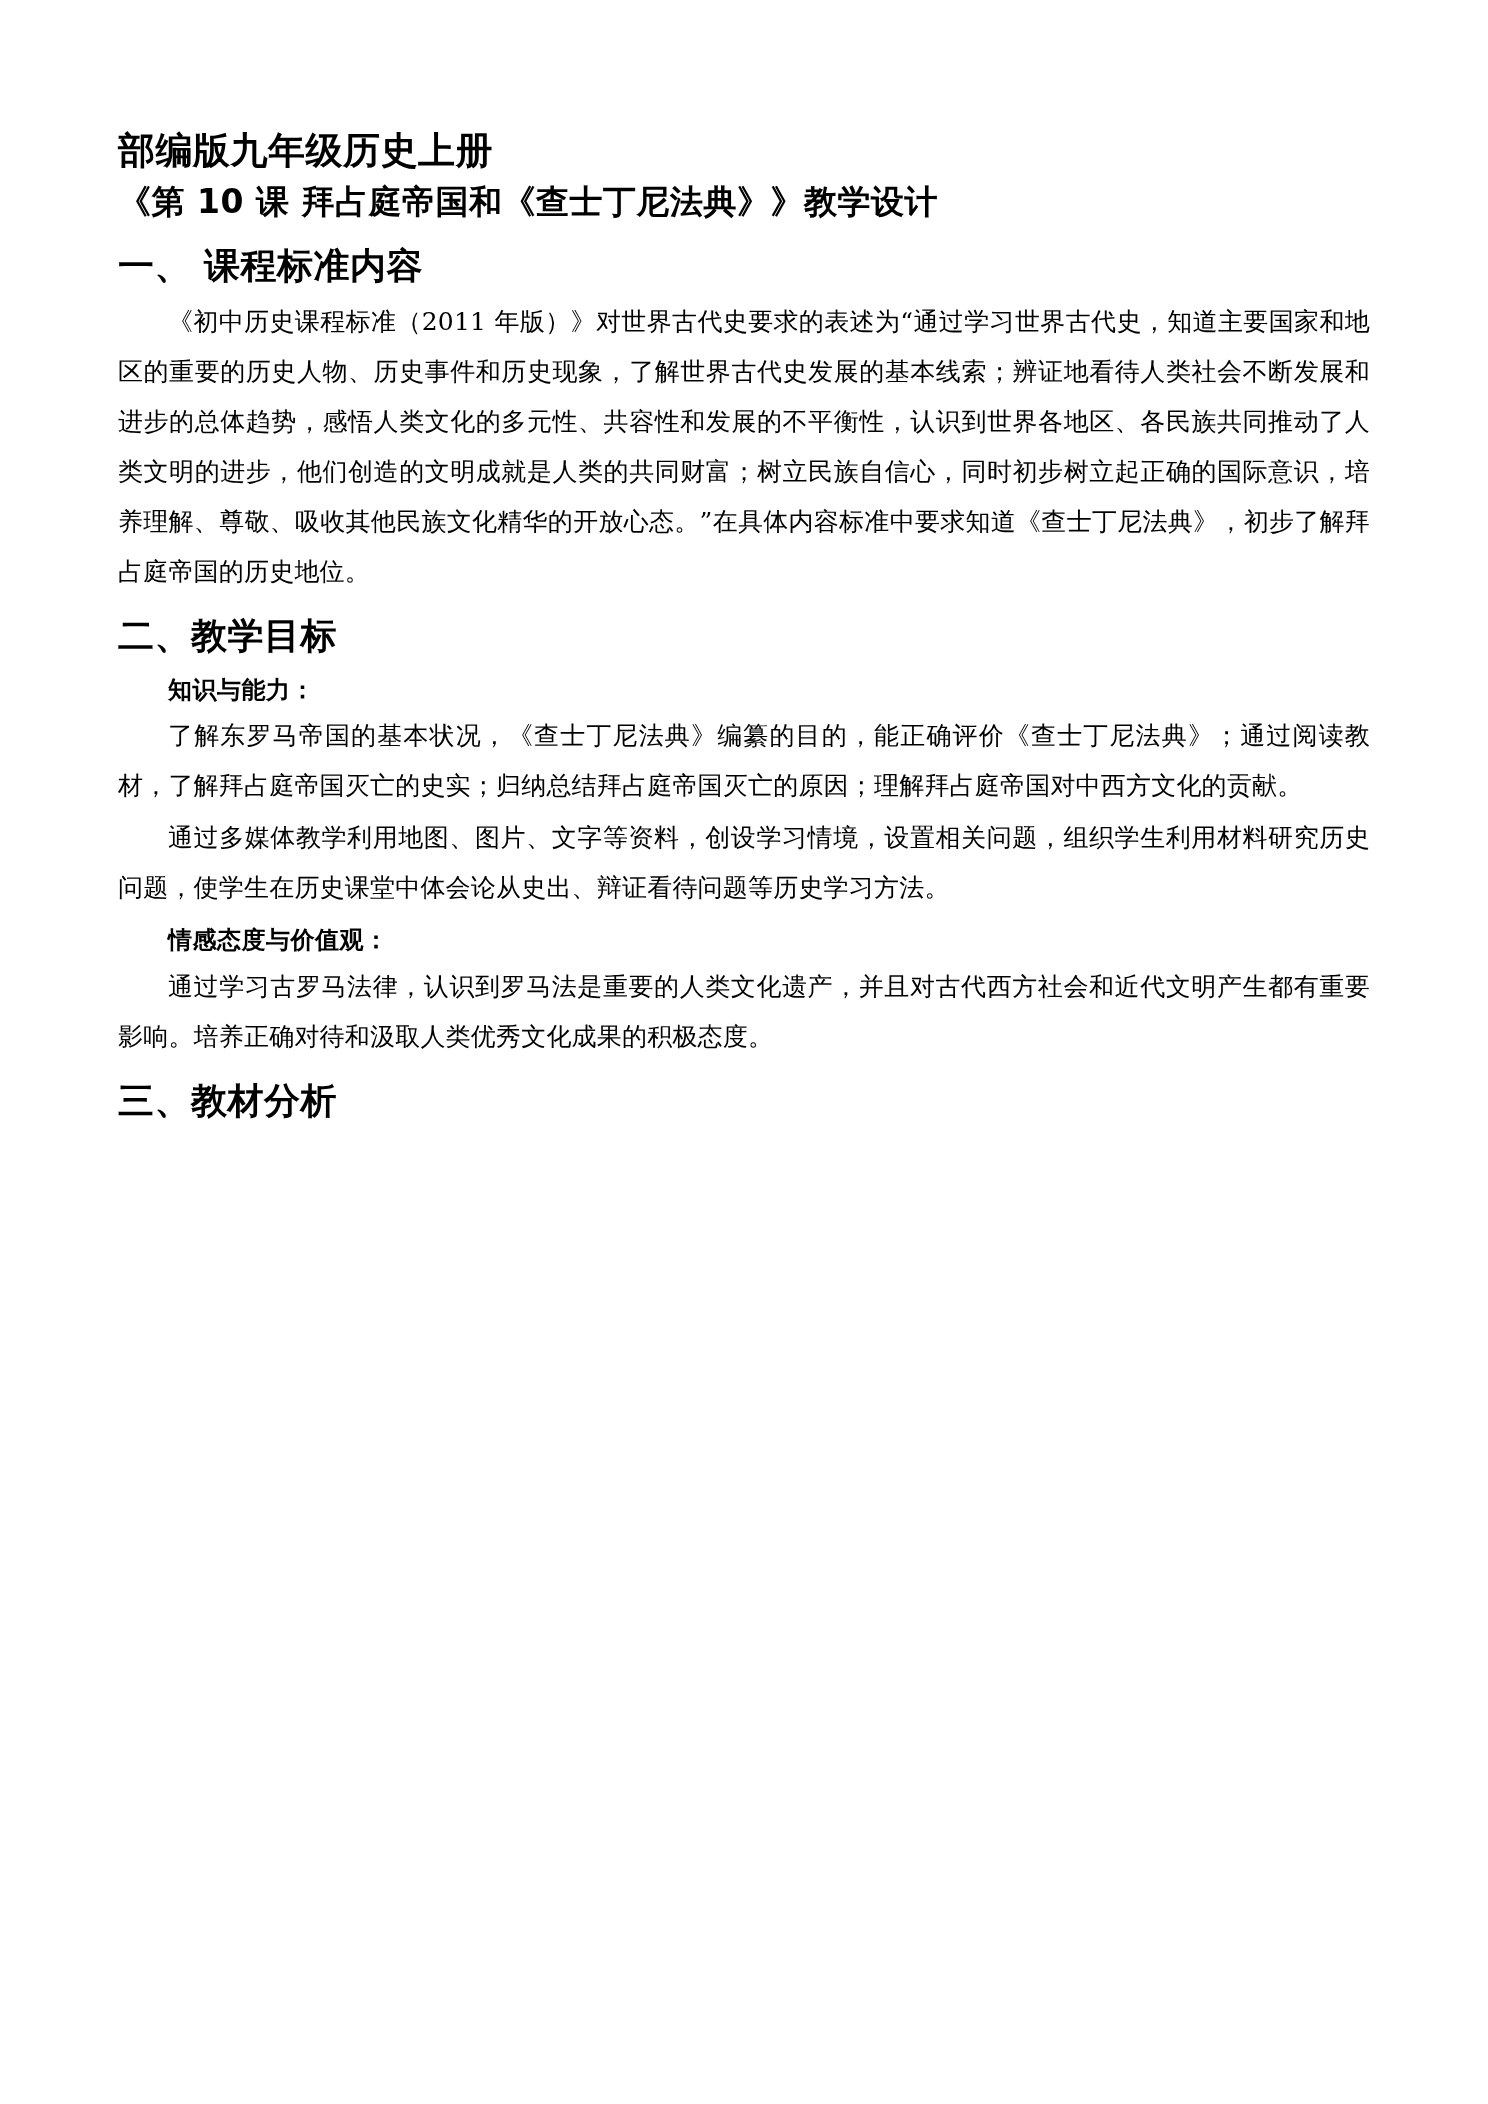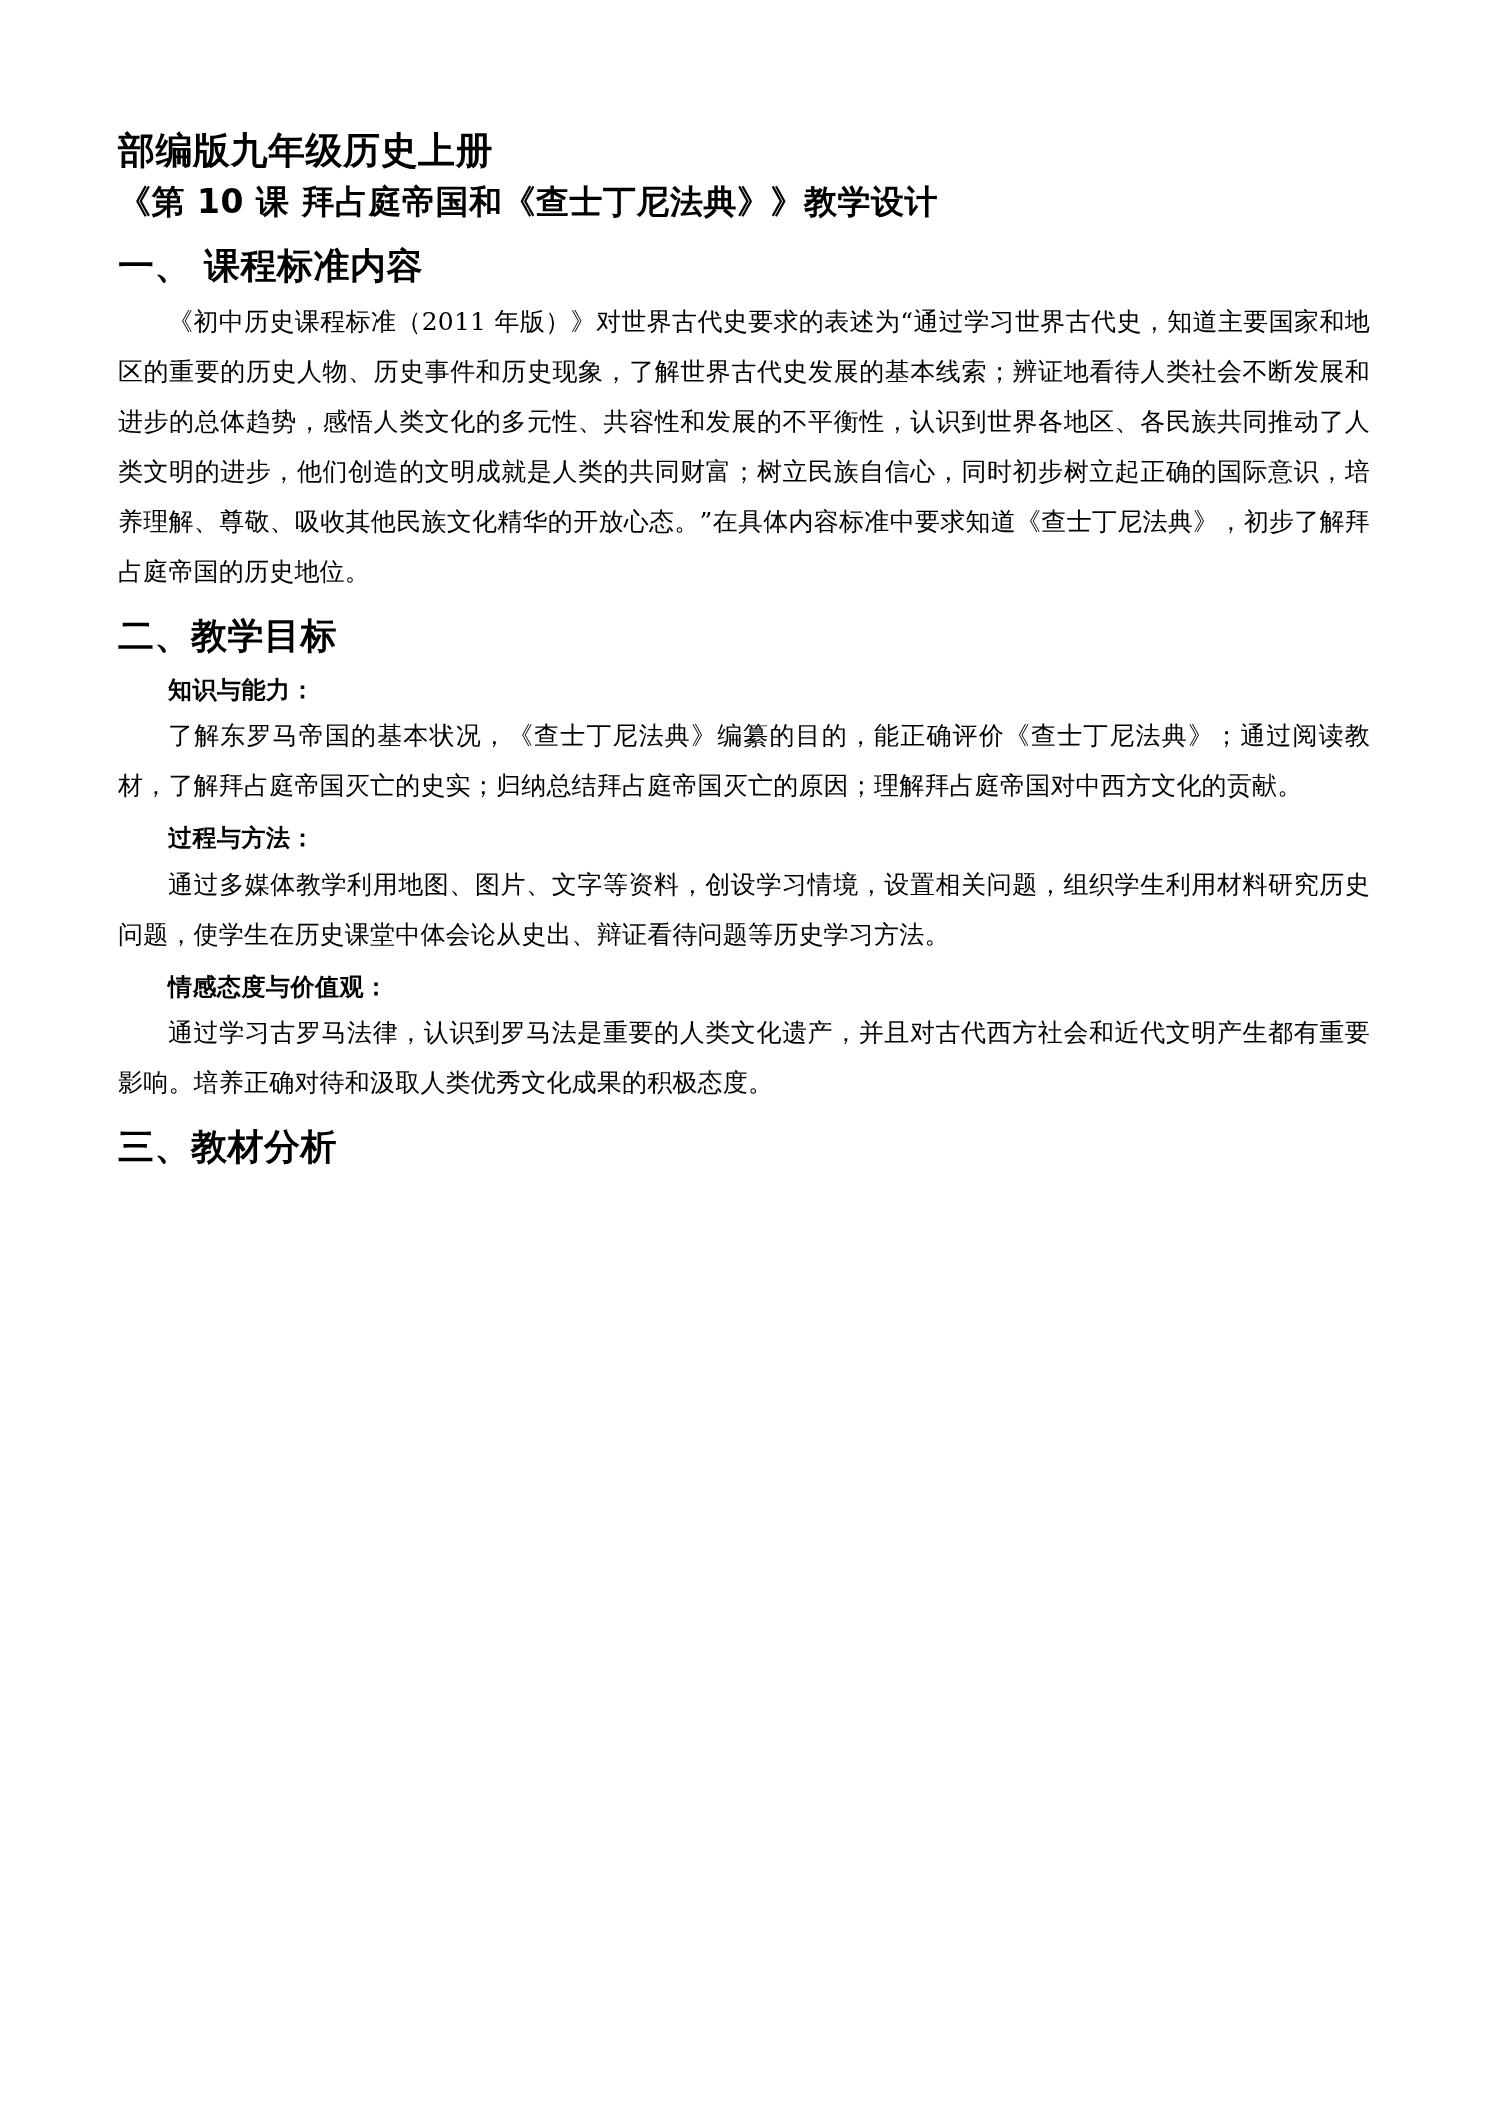--- a/index.html
+++ b/index.html
@@ -80,21 +80,20 @@
   <h2 class="doc-subtitle">《第 10 课 拜占庭帝国和《查士丁尼法典》》教学设计</h2>
 
   <h3 class="section-heading">一、 课程标准内容</h3>
   <p class="body-text">《初中历史课程标准（2011 年版）》对世界古代史要求的表述为“通过学习世界古代史，知道主要国家和地区的重要的历史人物、历史事件和历史现象，了解世界古代史发展的基本线索；辨证地看待人类社会不断发展和进步的总体趋势，感悟人类文化的多元性、共容性和发展的不平衡性，认识到世界各地区、各民族共同推动了人类文明的进步，他们创造的文明成就是人类的共同财富；树立民族自信心，同时初步树立起正确的国际意识，培养理解、尊敬、吸收其他民族文化精华的开放心态。”在具体内容标准中要求知道《查士丁尼法典》，初步了解拜占庭帝国的历史地位。</p>
 
   <h3 class="section-heading">二、教学目标</h3>
 
   <h4 class="sub-heading">知识与能力：</h4>
   <p class="body-text">了解东罗马帝国的基本状况，《查士丁尼法典》编纂的目的，能正确评价《查士丁尼法典》；通过阅读教材，了解拜占庭帝国灭亡的史实；归纳总结拜占庭帝国灭亡的原因；理解拜占庭帝国对中西方文化的贡献。</p>
 
-  <h4 class="sub-heading">过程与方法：</h4>
   <p class="body-text">通过多媒体教学利用地图、图片、文字等资料，创设学习情境，设置相关问题，组织学生利用材料研究历史问题，使学生在历史课堂中体会论从史出、辩证看待问题等历史学习方法。</p>
 
   <h4 class="sub-heading">情感态度与价值观：</h4>
   <p class="body-text">通过学习古罗马法律，认识到罗马法是重要的人类文化遗产，并且对古代西方社会和近代文明产生都有重要影响。培养正确对待和汲取人类优秀文化成果的积极态度。</p>
 
   <h3 class="section-heading">三、教材分析</h3>
 
 </div>
 
 </body></html>

